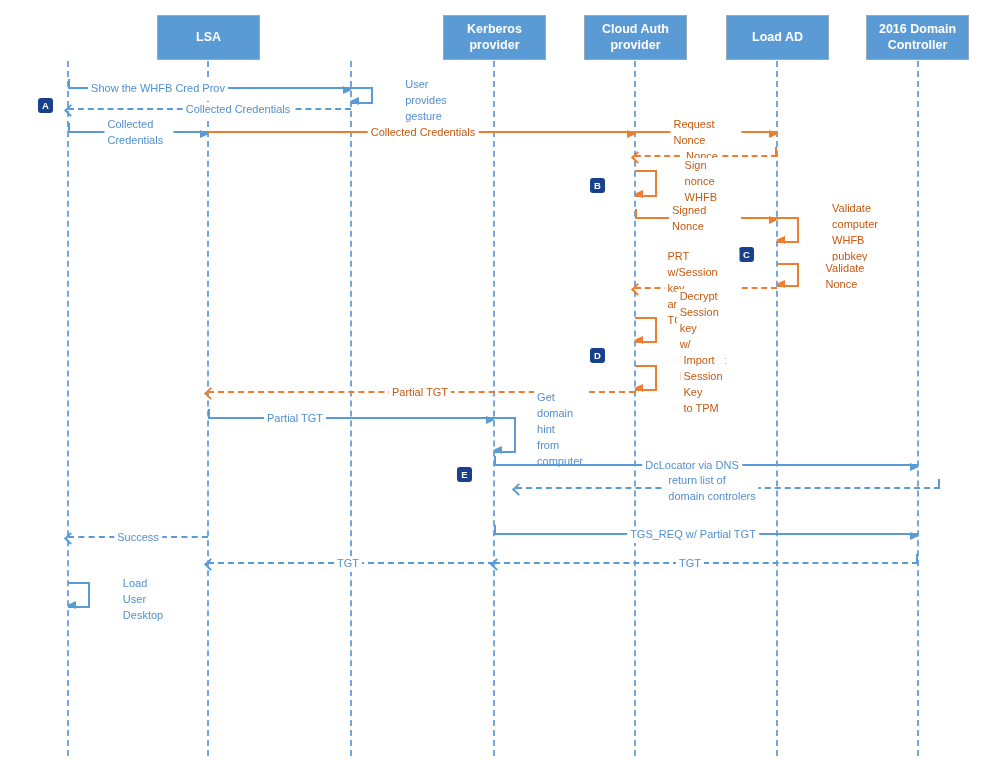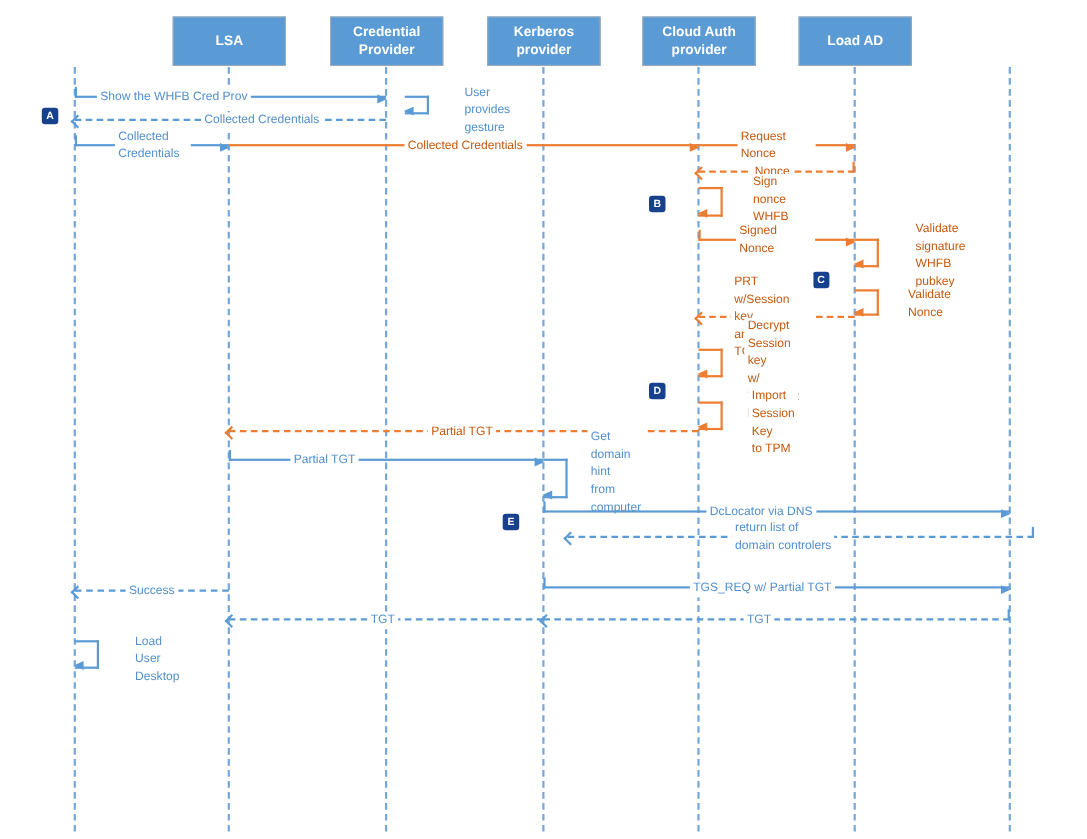--- a/index.html
+++ b/index.html
@@ -34,27 +34,27 @@
 
   .badge{position:absolute;width:15px;height:15px;background:#17418D;border-radius:3px;color:#fff;
          font-size:9.5px;font-weight:bold;display:flex;align-items:center;justify-content:center;}
 </style>
 </head>
 <body>
 
 <div id="stage">
 
   <div class="actor" style="left:157px">LSA</div>
-  <div class="actor" style="left:300px">Credential
-Provider</div>
   <div class="actor" style="left:443px">Kerberos
 provider</div>
   <div class="actor" style="left:584px">Cloud Auth
 provider</div>
   <div class="actor" style="left:726px">Load AD</div>
+  <div class="actor" style="left:866px">2016 Domain
+Controller</div>
 
   <div class="lifeline" style="left:67px"></div>
   <div class="lifeline" style="left:207px"></div>
   <div class="lifeline" style="left:350px"></div>
   <div class="lifeline" style="left:493px"></div>
   <div class="lifeline" style="left:634px"></div>
   <div class="lifeline" style="left:776px"></div>
   <div class="lifeline" style="left:917px"></div>
 
   <div class="badge" style="left:38px;top:98px">A</div>
@@ -62,21 +62,21 @@
   <div class="badge" style="left:739px;top:247px">C</div>
   <div class="badge" style="left:590px;top:348px">D</div>
   <div class="badge" style="left:457px;top:467px">E</div>
 
   <div class="msg blue" style="left:68px;top:87px;width:283px">
     <i class="foot-l"></i>
       <i class="head-r"></i>
     <span class="lbl" style="left:90px">Show the WHFB Cred Prov</span>
   </div>
 
-  <div class="loop blue" style="left:368px;top:87px;height:17px">
+  <div class="loop blue" style="left:351px;top:87px;height:17px">
     <i class="lhead"></i>
     <span class="lbl" style="left:75px;top:12px">User provides gesture</span>
   </div>
 
   <div class="msg blue dashed" style="left:68px;top:108px;width:283px">
     <i class="chev-l"></i>
     <span class="lbl" style="left:170px">Collected Credentials</span>
   </div>
 
   <div class="msg blue" style="left:68px;top:131px;width:140px">
@@ -108,21 +108,21 @@
   </div>
 
   <div class="msg orange" style="left:635px;top:217px;width:142px">
     <i class="foot-l"></i>
       <i class="head-r"></i>
     <span class="lbl" style="left:70px">Signed Nonce</span>
   </div>
 
   <div class="loop orange" style="left:777px;top:217px;height:26px">
     <i class="lhead"></i>
-    <span class="lbl" style="left:78px;top:14px">Validate signature
+    <span class="lbl" style="left:78px;top:14px">Validate computer
 WHFB pubkey</span>
   </div>
 
   <div class="loop orange" style="left:777px;top:263px;height:24px">
     <i class="lhead"></i>
     <span class="lbl" style="left:68px;top:12px">Validate Nonce</span>
   </div>
 
   <div class="msg orange dashed" style="left:635px;top:287px;width:142px">
     <i class="chev-l"></i>

